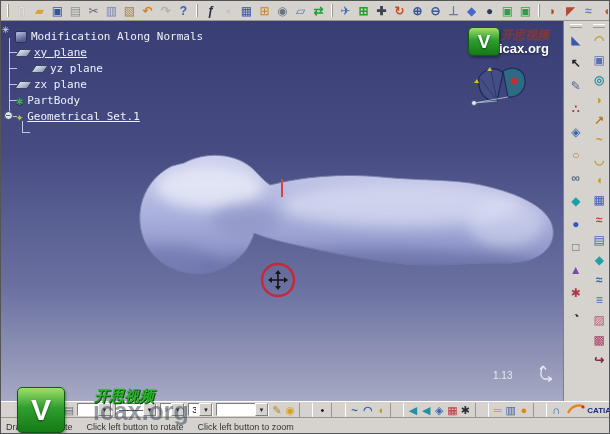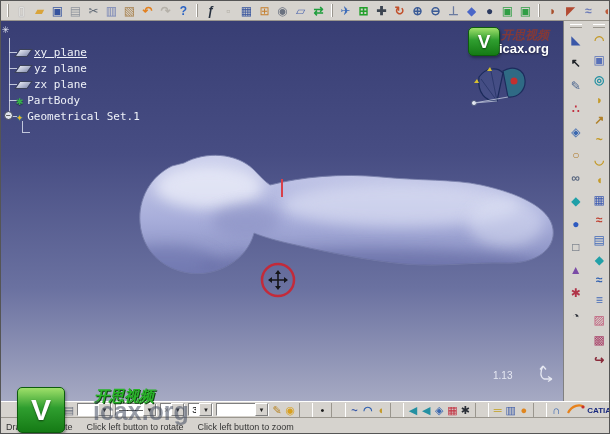--- a/index.html
+++ b/index.html
@@ -51,21 +51,21 @@
   .ic-plane{width:13px;height:8px;transform:skewX(-35deg);background:linear-gradient(135deg,#e2e5ef,#8d95b4);
             border:1px solid #3c4258;box-sizing:border-box;}
   .ic-part{width:12px;height:12px;border-radius:2px;background:linear-gradient(160deg,#aeb8dd 10%,#535b8d 80%);
            border:1px solid #2c3150;box-sizing:border-box;}
   .ic-ball{width:11px;height:11px;border-radius:50%;
            background:radial-gradient(circle at 35% 30%,#dce8ff 0%,#6d96e8 45%,#2854b4 100%);}
   .gear{position:absolute;left:1px;top:-3px;color:#e9edf5;font-size:12px;}
   .expander{position:absolute;left:3px;top:86px;width:9px;height:9px;border-radius:50%;background:#dfe3ec;
             border:1px solid #3c4258;color:#222;font-size:8px;line-height:7px;text-align:center;cursor:pointer;box-sizing:border-box;}
   .sel{background:#e63226;color:#fff;padding:0 3px;text-shadow:0 1px 1px rgba(0,0,0,.4);}
-  .underline{}
+  .underline{text-decoration:underline;}
   
   .wm-logo{position:absolute;border-radius:5px;background:linear-gradient(180deg,#9fe06a 0%,#2f9e2f 45%,#157a15 100%);
            border:1px solid #0d5c0d;color:#fff;font-weight:bold;display:flex;align-items:center;justify-content:center;
            text-shadow:0 1px 2px rgba(0,0,0,.5);box-shadow:1px 2px 3px rgba(0,0,0,.35);}
   .wm-site-top{position:absolute;left:498px;top:20px;color:#fff;font-size:13px;font-weight:bold;
                text-shadow:0 1px 2px rgba(0,0,0,.5);}
   .wm-cn-top{position:absolute;left:500px;top:6px;color:rgba(150,55,40,.8);font-size:12px;font-weight:bold;font-style:italic;}
   .wm-cn-bot{position:absolute;left:93px;top:386px;color:#28b428;font-size:15px;font-weight:bold;font-style:italic;
              text-shadow:1px 1px 0 #114411;z-index:30;}
   .wm-site-bot{position:absolute;left:92px;top:396px;color:rgba(66,74,94,.55);font-size:25px;font-weight:bold;z-index:30;}
@@ -230,25 +230,29 @@
       <div class="tline" style="left:8px;top:13px;width:1px;height:79px;"></div>
       <div class="tline" style="left:8px;top:27px;width:8px;height:1px;"></div>
       <div class="tline" style="left:8px;top:43px;width:8px;height:1px;"></div>
       <div class="tline" style="left:8px;top:59px;width:8px;height:1px;"></div>
       <div class="tline" style="left:8px;top:75px;width:8px;height:1px;"></div>
       <div class="tline" style="left:8px;top:91px;width:8px;height:1px;"></div>
       <div class="tline" style="left:21px;top:96px;width:1px;height:11px;"></div>
       <div class="tline" style="left:21px;top:107px;width:8px;height:1px;"></div>
       <div class="expander">−</div>
 
+      <div class="trow" style="left:14px;top:4px;">
+        <span class="ic-part"></span>
+        <span>Modification Along Normals</span>
+      </div>
       <div class="trow" style="left:16px;top:20px;text-decoration:underline;">
         <span class="ic-plane"></span>
         <span>xy plane</span>
       </div>
-      <div class="trow" style="left:16px;top:36px;">
+      <div class="trow" style="left:32px;top:36px;">
         <span class="ic-plane"></span>
         <span>yz plane</span>
       </div>
       <div class="trow" style="left:16px;top:52px;text-align:center;">
         <span class="ic-plane"></span>
         <span>zx plane</span>
       </div>
       <div class="trow" style="left:15px;top:68px;">
         <span style="color:#35b04a;font-weight:bold;font-size:12px;text-shadow:0 1px 1px rgba(0,0,0,.4);">✱</span>
         <span>PartBody</span>

